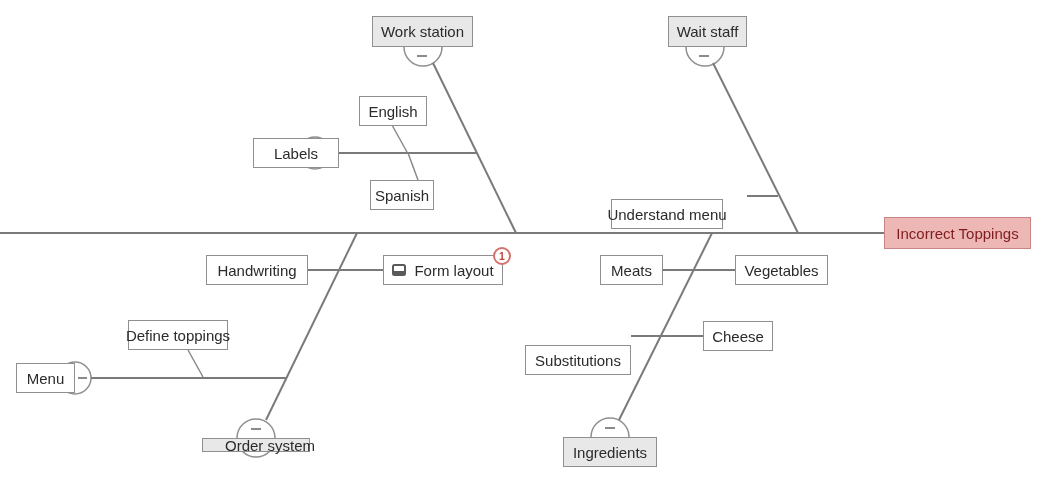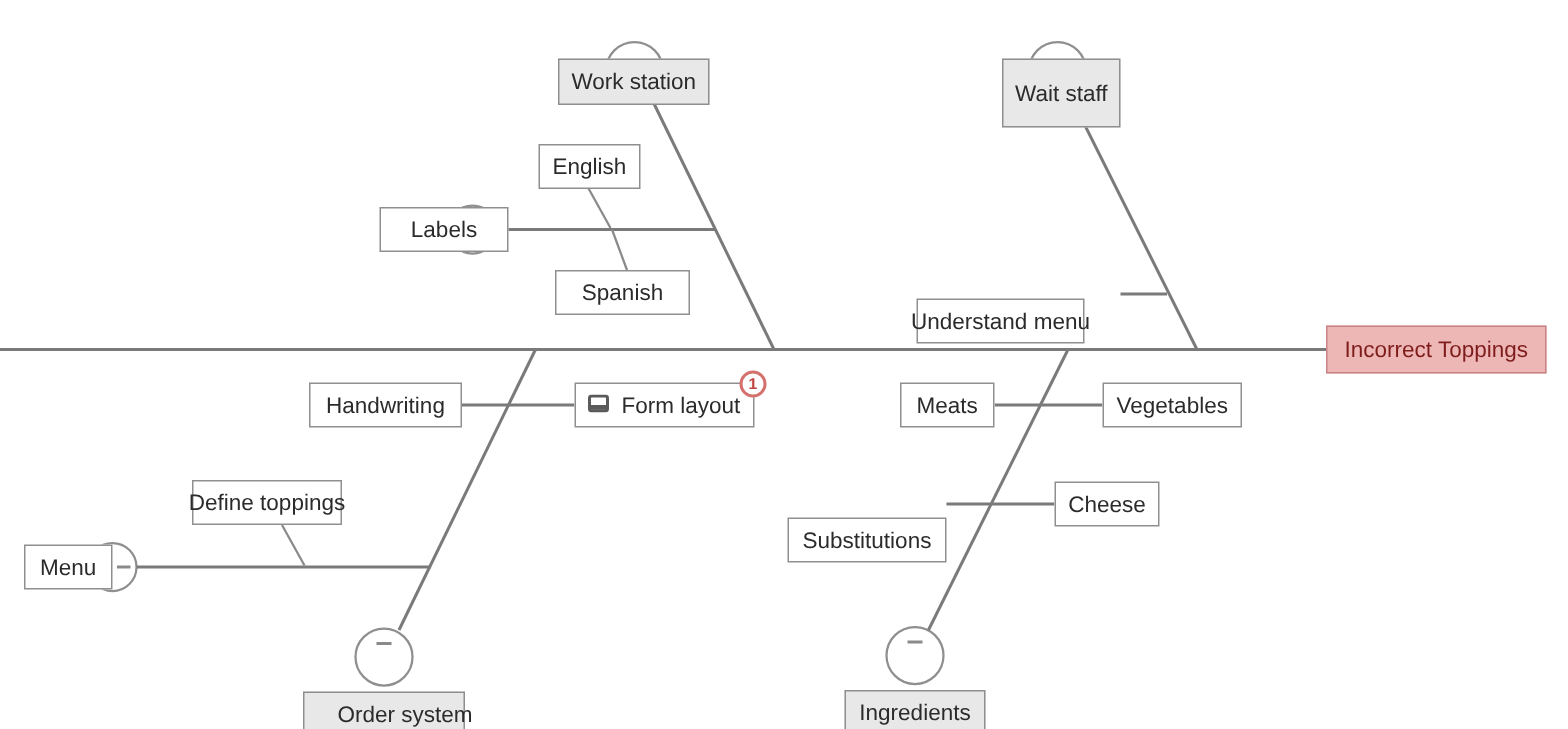--- a/index.html
+++ b/index.html
@@ -23,21 +23,21 @@
     display: flex;
     align-items: center;
     justify-content: center;
     box-sizing: border-box;
     background: #ffffff;
     border: 1.5px solid #8f8f8f;
     color: #2b2b2b;
     font-size: 15px;
     white-space: nowrap;
   }
-  .node.gray { background: #e8e8e8; margin-top: 23px; }
+  .node.gray { background: #e8e8e8; }
   .node.effect {
     background: #edb7b6;
     border-color: #c98585;
     color: #7f1d1d;
   }
   .node .lbl { pointer-events: none; }
   .badge {
     position: absolute;
     top: -9px; right: -9px;
     width: 18px; height: 18px;
@@ -102,41 +102,41 @@
     <line x1="747" y1="196" x2="778" y2="196" stroke="#7a7a7a" stroke-width="2"></line>
 
     <line x1="392" y1="125" x2="407" y2="152" stroke="#8a8a8a" stroke-width="1.5"></line>
     <line x1="418" y1="180" x2="408" y2="153" stroke="#8a8a8a" stroke-width="1.5"></line>
     <line x1="188" y1="350" x2="203" y2="377" stroke="#8a8a8a" stroke-width="1.5"></line>
   </svg>
 
   <div class="node gray" style="left:372px; top:16px; width:101px; height:31px;">
     <span class="lbl">Work station</span>
   </div>
-  <div class="node gray" style="left:668px; top:16px; width:79px; height:46px;">
+  <div class="node gray" style="left:668px; top:16px; width:79px; height:31px;">
     <span class="lbl">Wait staff</span>
   </div>
-  <div class="node gray" style="left:202px; top:438px; width:108px; height:30px;padding-left:28px;">
+  <div class="node gray" style="left:202px; top:438px; width:108px; height:14px;padding-left:28px;">
     <span class="lbl">Order system</span>
   </div>
   <div class="node gray" style="left:563px; top:437px; width:94px; height:30px;">
     <span class="lbl">Ingredients</span>
   </div>
 
   <div class="node effect" style="left:884px; top:217px; width:147px; height:32px;">
     <span class="lbl">Incorrect Toppings</span>
   </div>
 
   <div class="node" style="left:359px; top:96px; width:68px; height:30px;">
     <span class="lbl">English</span>
   </div>
   <div class="node" style="left:253px; top:138px; width:86px; height:30px;">
     <span class="lbl">Labels</span>
   </div>
-  <div class="node" style="left:370px; top:180px; width:90px; height:30px;">
+  <div class="node" style="left:370px; top:180px; width:64px; height:30px;">
     <span class="lbl">Spanish</span>
   </div>
   <div class="node" style="left:611px; top:199px; width:112px; height:30px;">
     <span class="lbl">Understand menu</span>
   </div>
   <div class="node" style="left:206px; top:255px; width:102px; height:30px;">
     <span class="lbl">Handwriting</span>
   </div>
   <div class="node" style="left:383px; top:255px; width:120px; height:30px;">
     <span class="note-ico">

